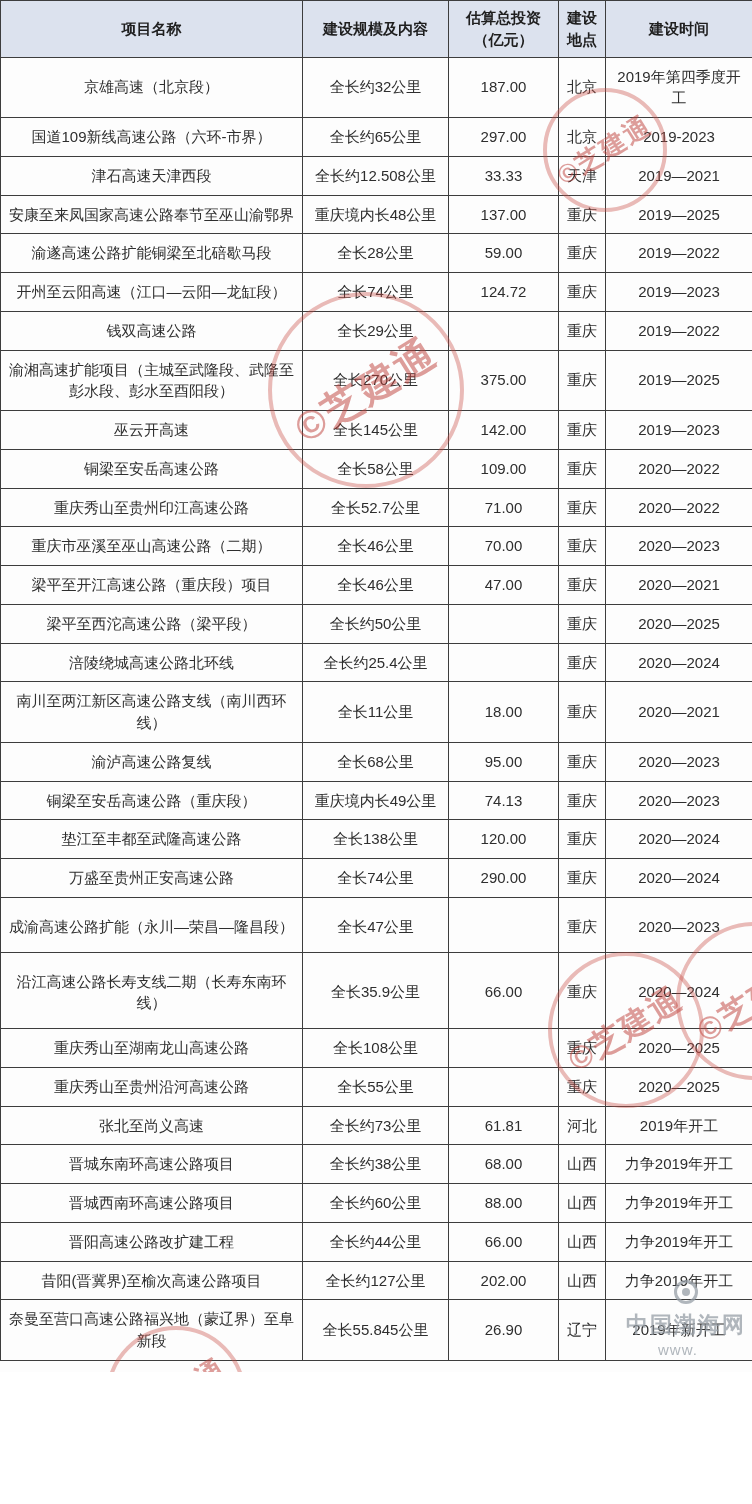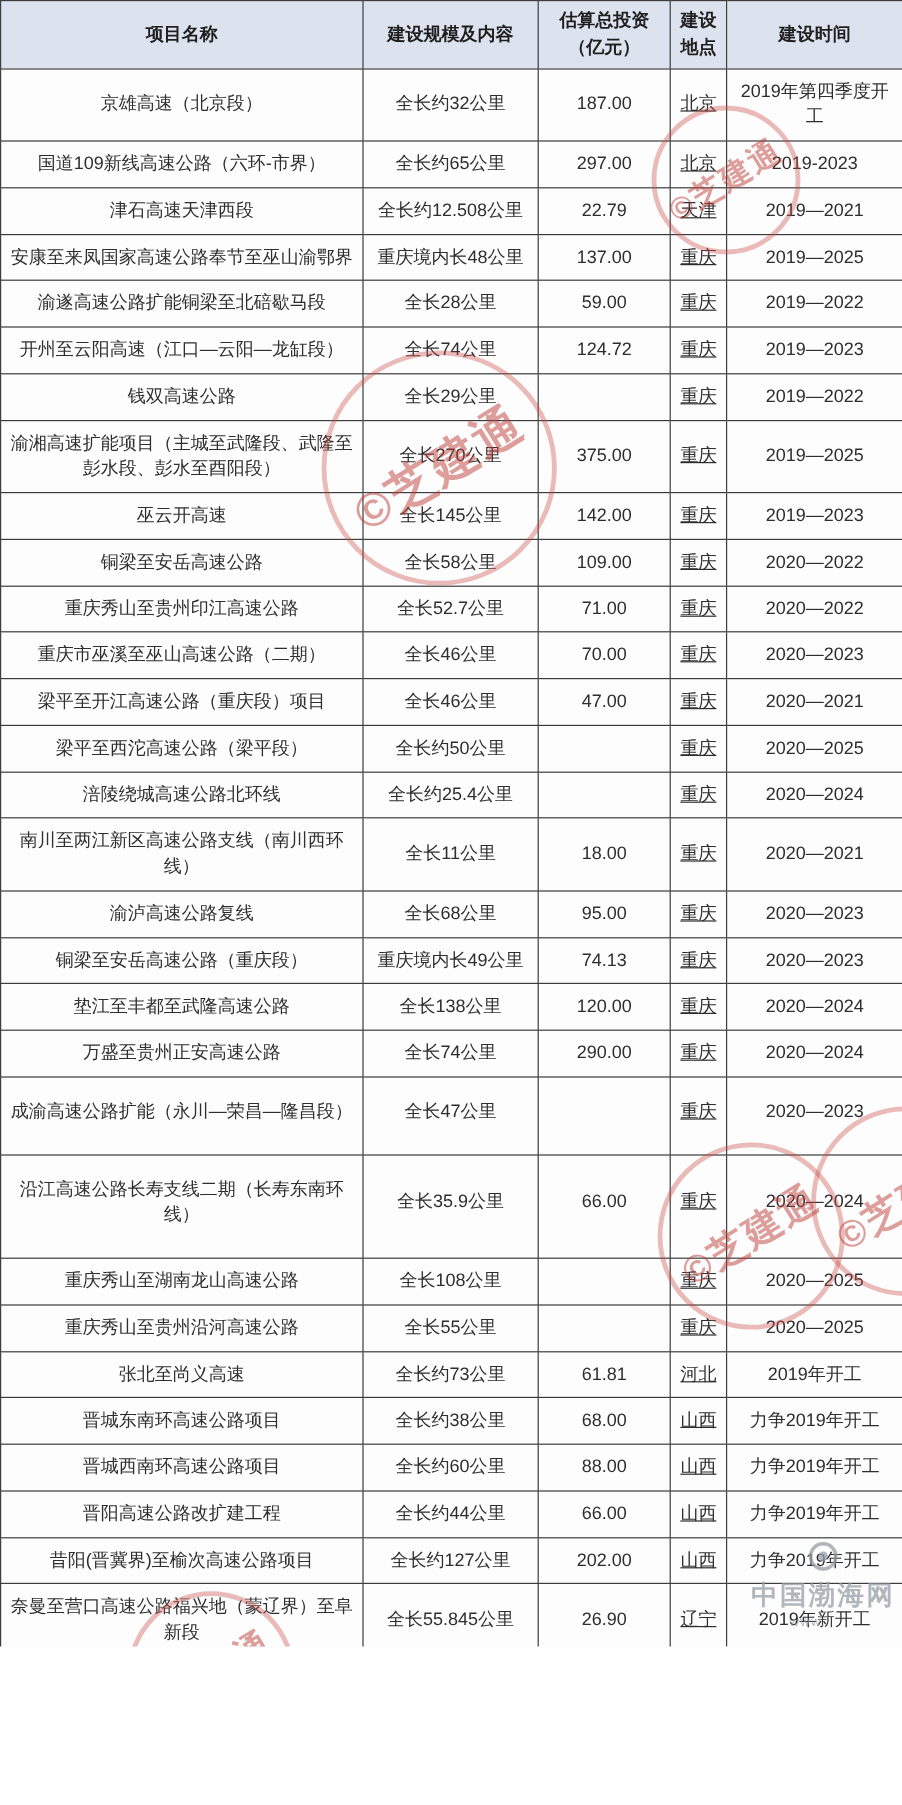--- a/index.html
+++ b/index.html
@@ -39,23 +39,23 @@
     white-space: pre-line;
     padding: 6px 2px;
     height: 34px;
     font-size: 15px;
   }
   col.c-name   { width: 302px; }
   col.c-scale  { width: 146px; }
   col.c-invest { width: 110px; }
   col.c-loc    { width: 47px;  }
   col.c-time   { width: 147px; }
-  td.cell-loc { padding-left: 2px; padding-right: 2px; text-decoration: underline; }
+  td.cell-loc { padding-left: 2px; padding-right: 2px; }
   tbody tr { min-height: 36px; }
-  tbody tr.tall td { padding-top: 18px; padding-bottom: 24px; }
+  tbody tr.tall td { padding-top: 18px; padding-bottom: 14px; }
 
   
   .stamp {
     position: absolute;
     border: 4px solid rgba(199, 77, 68, 0.38);
     border-radius: 50%;
     display: flex;
     align-items: center;
     justify-content: center;
     pointer-events: none;
@@ -104,21 +104,21 @@
   }
   .cam-icon::after {
     content: "";
     position: absolute;
     left: 5px; top: 5px;
     width: 8px; height: 8px;
     border-radius: 50%;
     background: rgba(150, 157, 165, 0.75);
   }
   .site-mark .row2 {
-    font-size: 11px;
+    font-size: 15px;
     letter-spacing: 1px;
     margin-left: 32px;
     margin-top: 1px;
   }
 </style>
 </head>
 <body>
 
 <div class="page">
 
@@ -152,21 +152,21 @@
         <tr>
       <td class="cell-name">国道109新线高速公路（六环-市界）</td>
       <td class="cell-scale">全长约65公里</td>
       <td class="cell-invest">297.00</td>
       <td class="cell-loc">北京</td>
       <td class="cell-time">2019-2023</td>
     </tr>
         <tr>
       <td class="cell-name">津石高速天津西段</td>
       <td class="cell-scale">全长约12.508公里</td>
-      <td class="cell-invest">22.79</td>
+      <td class="cell-invest">33.33</td>
       <td class="cell-loc">天津</td>
       <td class="cell-time">2019—2021</td>
     </tr>
         <tr>
       <td class="cell-name">安康至来凤国家高速公路奉节至巫山渝鄂界</td>
       <td class="cell-scale">重庆境内长48公里</td>
       <td class="cell-invest">137.00</td>
       <td class="cell-loc">重庆</td>
       <td class="cell-time">2019—2025</td>
     </tr>

